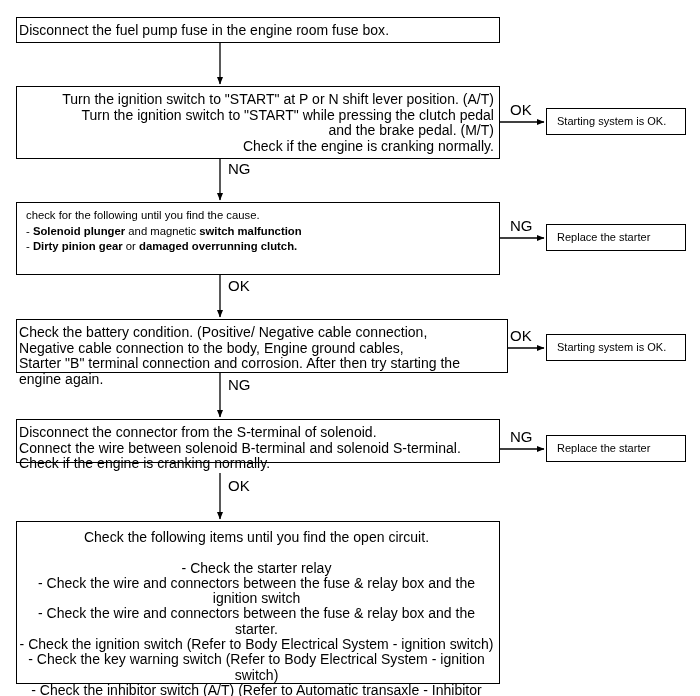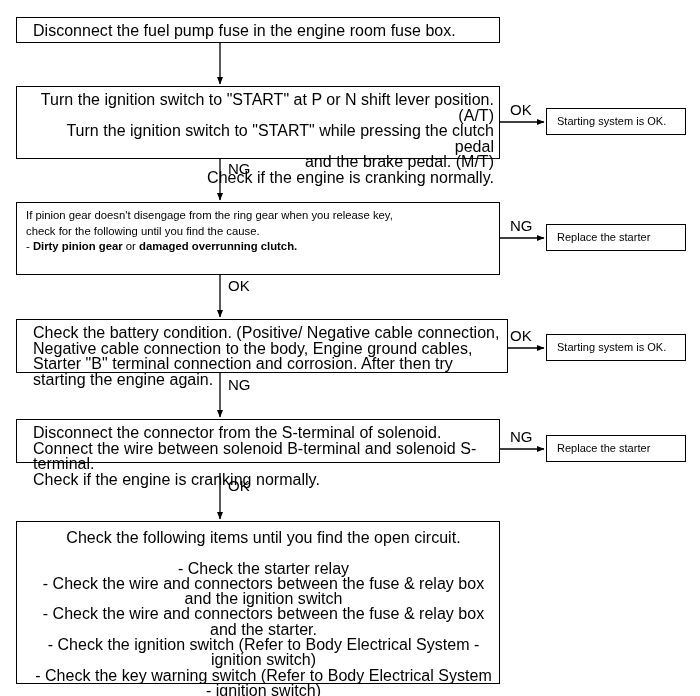--- a/index.html
+++ b/index.html
@@ -23,24 +23,24 @@
     height: 696px;
   }
   .node {
     position: absolute;
     box-sizing: border-box;
     border: 1px solid #000000;
     background: #ffffff;
   }
   .node .txt {
     position: absolute;
-    left: 16px;
+    left: 2px;
     top: 5px;
     right: 5px;
-    font-size: 16px;
+    font-size: 14px;
     line-height: 15.6px;
     white-space: pre-wrap;
     letter-spacing: 0.02px;
   }
   .node.side .txt {
     left: 10px;
     top: 5px;
     font-size: 11px;
     line-height: 15.6px;
   }
@@ -101,22 +101,22 @@
 
   <div class="node" style="left:16px; top:86px; width:484px; height:73px;text-align:right;">
     <div class="txt">Turn the ignition switch to "START" at P or N shift lever position. (A/T)
 Turn the ignition switch to "START" while pressing the clutch pedal
 and the brake pedal. (M/T)
 Check if the engine is cranking normally.</div>
   </div>
 
   <div class="node" style="left:16px; top:202px; width:484px; height:73px;">
     <div class="rich">
-      <div><span>If pinion gear doesn't disengage from the ring gear when you release key,</span></div>
       <div><span>check for the following until you find the cause.</span></div>
+      <div><span>- </span><b>Solenoid plunger</b><span> and magnetic </span><b>switch malfunction</b></div>
       <div><span>- </span><b>Dirty pinion gear</b><span> or </span><b>damaged overrunning clutch.</b></div>
     </div>
   </div>
 
   <div class="node" style="left:16px; top:319px; width:492px; height:54px;">
     <div class="txt">Check the battery condition. (Positive/ Negative cable connection,
 Negative cable connection to the body, Engine ground cables,
 Starter "B" terminal connection and corrosion. After then try starting the engine again.</div>
   </div>
 

